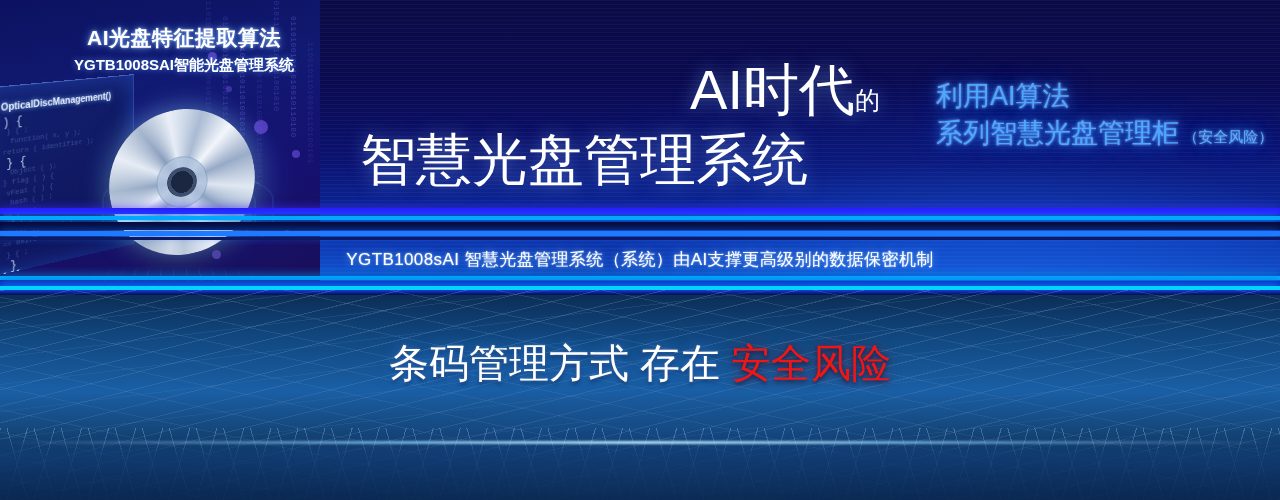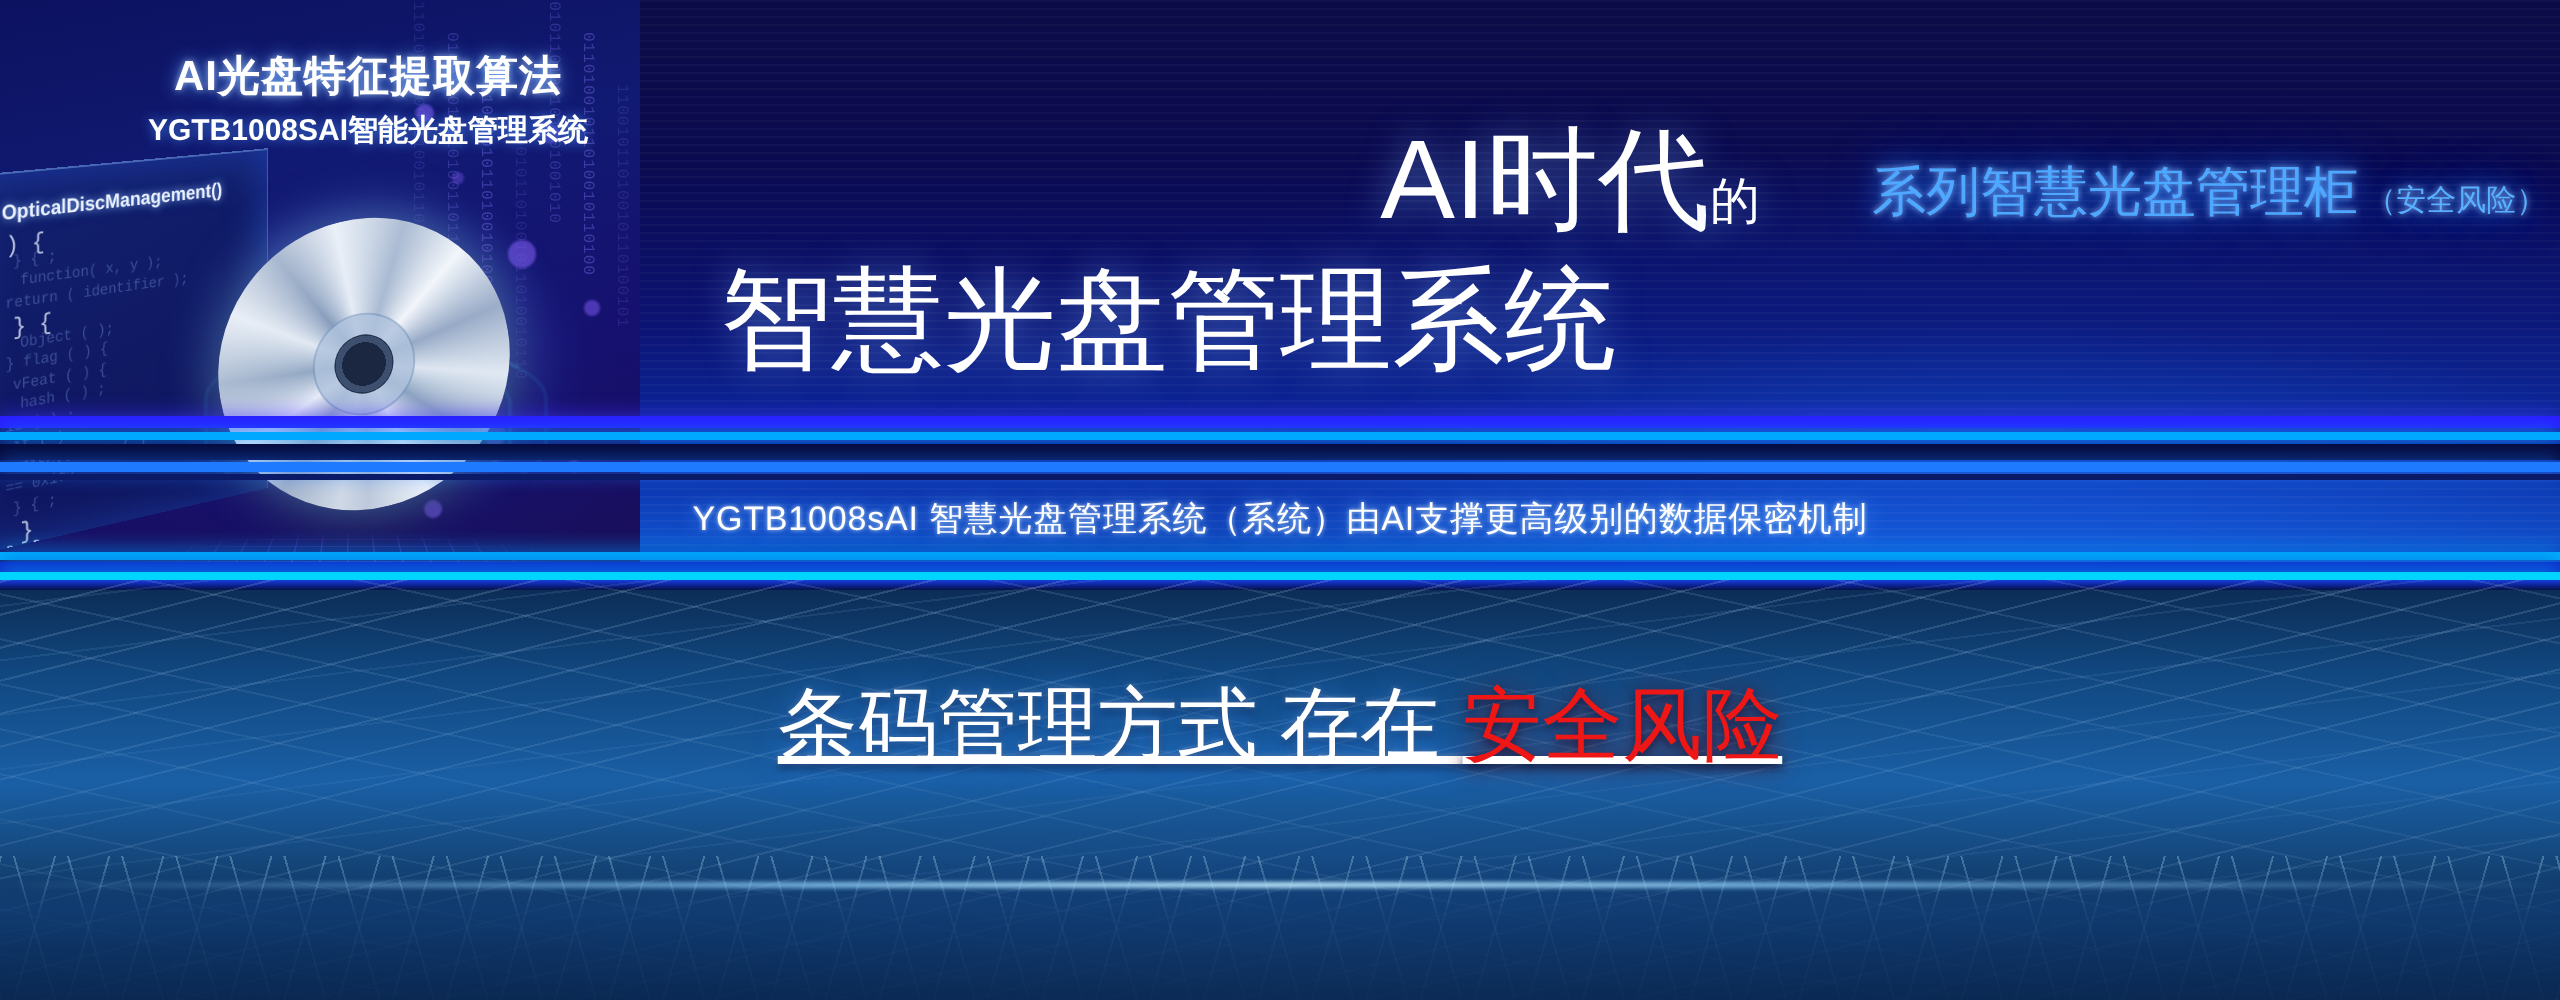--- a/index.html
+++ b/index.html
@@ -185,21 +185,20 @@
   }
   #divider-line{
     position:absolute;left:0;top:0;width:1280px;height:5px;
     background:linear-gradient(180deg,#1a3ddd 0%,#0a1f8a 60%,#061245 100%);
   }
 
   #bottom-copy{position:absolute;left:0;top:336px;width:1280px;text-align:center;}
   .b-line{
     font-size:40px;line-height:54px;color:#ffffff;white-space:nowrap;font-weight:normal;
     text-shadow:0 0 14px rgba(40,120,220,.9),0 2px 4px rgba(0,20,60,.8),0 0 3px rgba(255,255,255,.35);
-    text-decoration:underline;
   }
   .b-red{
     color:#ef1616;
     text-shadow:0 0 14px rgba(120,10,10,.55),0 2px 4px rgba(0,20,60,.7);
   }
 </style>
 </head>
 <body>
 
 <div id="banner">
@@ -263,20 +262,21 @@
     </div>
 
     <div id="headline">
       <div id="h-line1">
         <span>AI时代</span><span id="h-suffix">的</span>
       </div>
       <div id="h-line2">智慧光盘管理系统</div>
     </div>
 
     <div id="features">
+        <div class="feat"><span>利用AI算法</span></div>
         <div class="feat"><span>系列智慧光盘管理柜</span><span class="feat-note"> （安全风险）</span></div>
       </div>
 
     <div id="bands">
         <div class="band" style="top: 208px; height: 6px; background: rgb(42, 26, 255); box-shadow: rgba(70, 40, 255, 0.8) 0px 0px 10px;"></div>
         <div class="band" style="top: 216px; height: 4px; background: rgb(0, 168, 255); box-shadow: rgba(0, 170, 255, 0.9) 0px 0px 10px;"></div>
         <div class="band" style="top: 222px; height: 8px; background: rgb(5, 10, 60);"></div>
         <div class="band" style="top: 231px; height: 5px; background: rgb(30, 123, 255); box-shadow: rgba(30, 120, 255, 0.85) 0px 0px 10px;"></div>
         <div class="band" style="top: 237px; height: 3px; background: rgb(10, 26, 102);"></div>
         <div class="band" style="top: 276px; height: 4px; background: rgb(0, 180, 255); box-shadow: rgba(0, 180, 255, 0.95) 0px 0px 10px;"></div>

